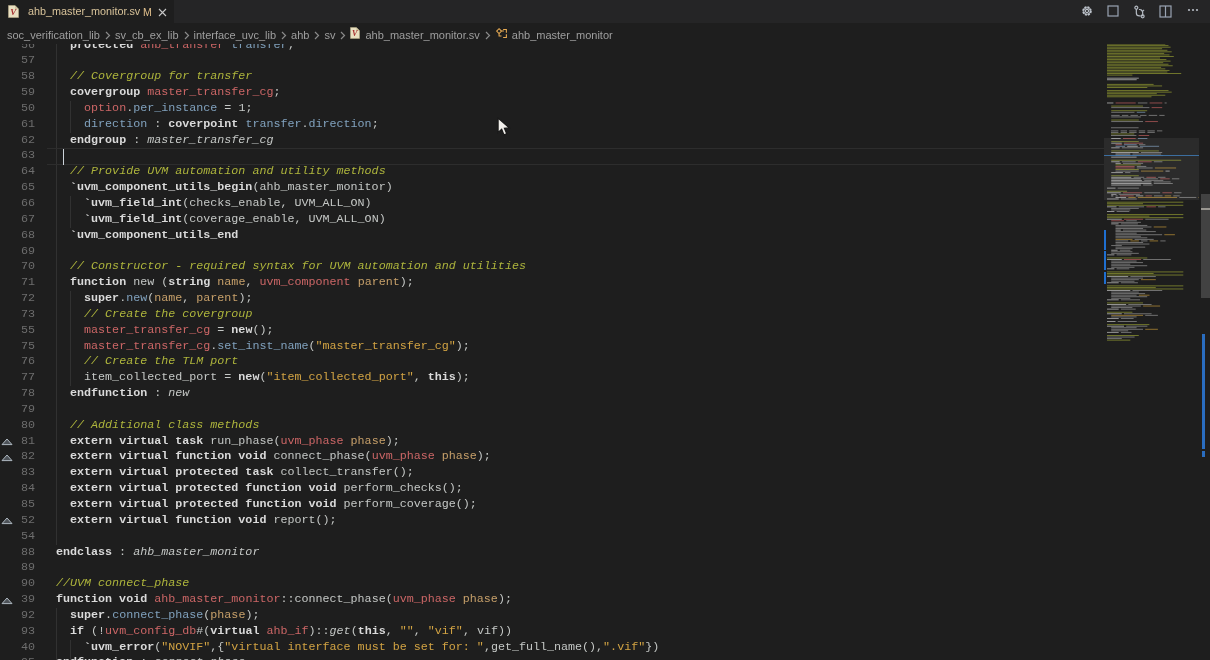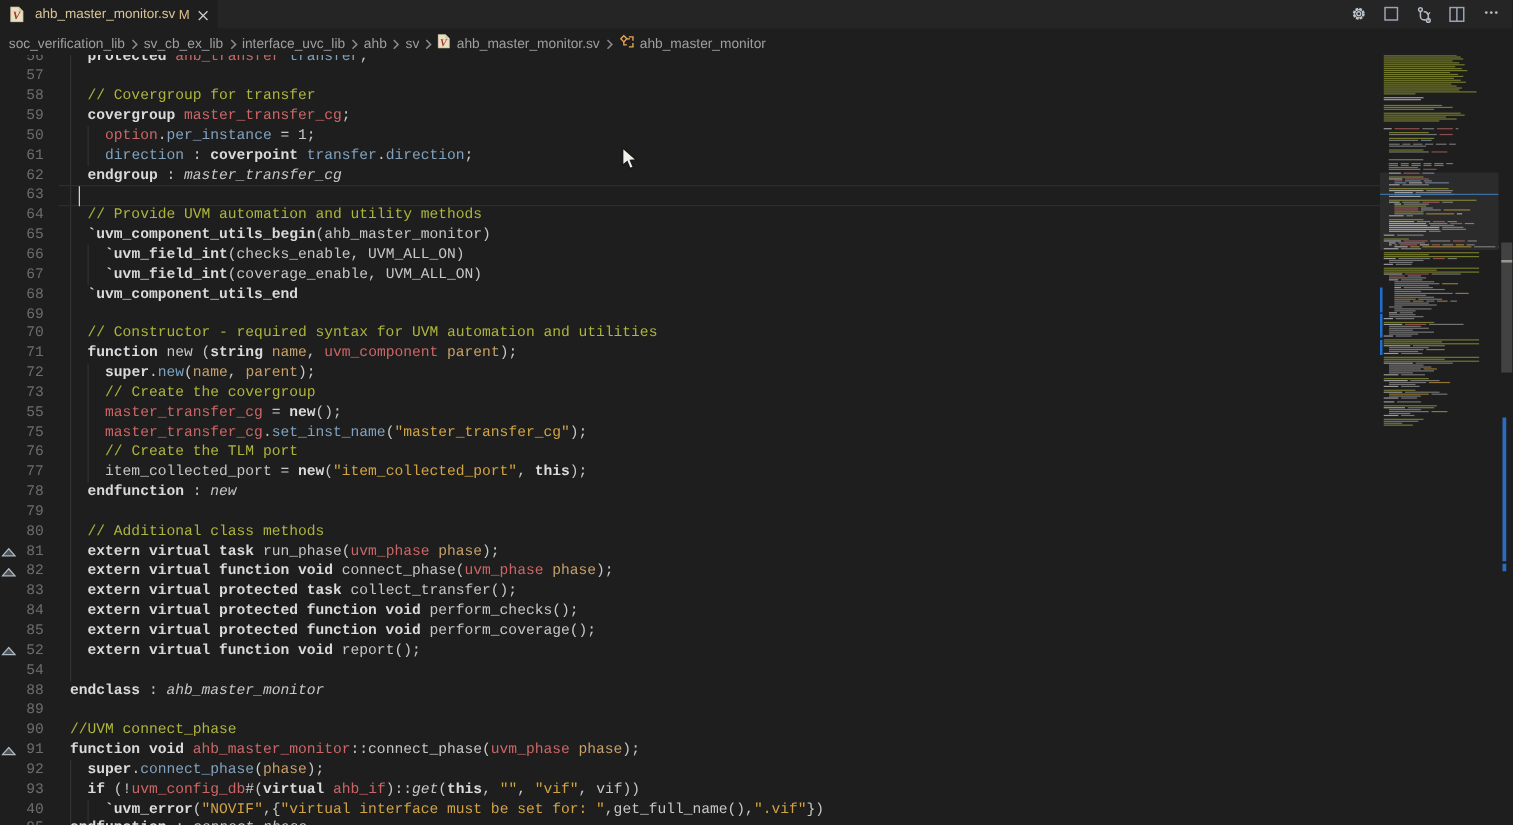--- a/index.html
+++ b/index.html
@@ -15,21 +15,21 @@
   font-family:"Liberation Mono",monospace; font-size:11.7px; line-height:15.85px; color:#6d6d6d; }
 #code { position:absolute; left:56px; top:37.55px;
   font-family:"Liberation Mono",monospace; font-size:11.7px; line-height:15.85px; color:#c5c8c6; white-space:pre; }
 .cl { height:15.85px; }
 .gl { height:15.85px; }
 .k { color:#dadada; font-weight:bold; }
 .t { color:#cc6666; font-weight:normal; }
 .v { color:#81a2be; }
 .p { color:#c7a06a; }
 .s { color:#d2a343; }
-.c { color:#aeb53c; }
+.c { color:#aeb53c; font-style:italic; }
 .i { color:#c5c8c6; font-style:italic; }
 .ig { position:absolute; width:1px; background:#313131; }
 .curline { position:absolute; left:47px; width:1057px; height:1px; background:#2d2d2d; }
 #caret { position:absolute; left:62.5px; top:148.50px; width:1.8px; height:16.2px; background:#ccd3da; }
 .tri { position:absolute; left:1px; }
 #minimap { position:absolute; left:1104px; top:0; width:95px; height:660px; }
 #mmslider { position:absolute; left:1104px; top:138px; width:95px; height:62px; background:rgba(255,255,255,0.06); }
 #mmline { position:absolute; left:1104px; top:154.5px; width:95px; height:1.5px; background:rgba(62,118,172,0.9); }
 .mmgit { position:absolute; left:1104px; width:2.4px; background:#1f6fd0; }
 #sbtrack { position:absolute; left:1199px; top:0px; width:11px; height:660px; background:#1e1e1e; }
@@ -77,21 +77,21 @@
       <div class="gl">81</div>
       <div class="gl">82</div>
       <div class="gl">83</div>
       <div class="gl">84</div>
       <div class="gl">85</div>
       <div class="gl">52</div>
       <div class="gl">54</div>
       <div class="gl">88</div>
       <div class="gl">89</div>
       <div class="gl">90</div>
-      <div class="gl">91</div>
+      <div class="gl">39</div>
       <div class="gl">92</div>
       <div class="gl">93</div>
       <div class="gl">40</div>
       <div class="gl">95</div>
     </div>
   <div id="code"><div class="cl">  <span class="k">protected</span> <span class="t">ahb_transfer</span> <span class="v">transfer</span>;</div><div class="cl"></div><div class="cl">  <span class="c">// Covergroup for transfer</span></div><div class="cl">  <span class="k">covergroup</span> <span class="t">master_transfer_cg</span>;</div><div class="cl">    <span class="t">option</span>.<span class="v">per_instance</span> = 1;</div><div class="cl">    <span class="v">direction</span> : <span class="k">coverpoint</span> <span class="v">transfer</span>.<span class="v">direction</span>;</div><div class="cl">  <span class="k">endgroup</span> : <span class="i">master_transfer_cg</span></div><div class="cl"></div><div class="cl">  <span class="c">// Provide UVM automation and utility methods</span></div><div class="cl">  <span class="k">`uvm_component_utils_begin</span>(ahb_master_monitor)</div><div class="cl">    <span class="k">`uvm_field_int</span>(checks_enable, UVM_ALL_ON)</div><div class="cl">    <span class="k">`uvm_field_int</span>(coverage_enable, UVM_ALL_ON)</div><div class="cl">  <span class="k">`uvm_component_utils_end</span></div><div class="cl"></div><div class="cl">  <span class="c">// Constructor - required syntax for UVM automation and utilities</span></div><div class="cl">  <span class="k">function</span> new (<span class="k">string</span> <span class="p">name</span>, <span class="t">uvm_component</span> <span class="p">parent</span>);</div><div class="cl">    <span class="k">super</span>.<span class="v">new</span>(<span class="p">name</span>, <span class="p">parent</span>);</div><div class="cl">    <span class="c">// Create the covergroup</span></div><div class="cl">    <span class="t">master_transfer_cg</span> = <span class="k">new</span>();</div><div class="cl">    <span class="t">master_transfer_cg</span>.<span class="v">set_inst_name</span>(<span class="s">"master_transfer_cg"</span>);</div><div class="cl">    <span class="c">// Create the TLM port</span></div><div class="cl">    item_collected_port = <span class="k">new</span>(<span class="s">"item_collected_port"</span>, <span class="k">this</span>);</div><div class="cl">  <span class="k">endfunction</span> : <span class="i">new</span></div><div class="cl"></div><div class="cl">  <span class="c">// Additional class methods</span></div><div class="cl">  <span class="k">extern virtual task</span> run_phase(<span class="t">uvm_phase</span> <span class="p">phase</span>);</div><div class="cl">  <span class="k">extern virtual function void</span> connect_phase(<span class="t">uvm_phase</span> <span class="p">phase</span>);</div><div class="cl">  <span class="k">extern virtual protected task</span> collect_transfer();</div><div class="cl">  <span class="k">extern virtual protected function void</span> perform_checks();</div><div class="cl">  <span class="k">extern virtual protected function void</span> perform_coverage();</div><div class="cl">  <span class="k">extern virtual function void</span> report();</div><div class="cl"></div><div class="cl"><span class="k">endclass</span> : <span class="i">ahb_master_monitor</span></div><div class="cl"></div><div class="cl"><span class="c">//UVM connect_phase</span></div><div class="cl"><span class="k">function void</span> <span class="t">ahb_master_monitor</span>::connect_phase(<span class="t">uvm_phase</span> <span class="p">phase</span>);</div><div class="cl">  <span class="k">super</span>.<span class="v">connect_phase</span>(<span class="p">phase</span>);</div><div class="cl">  <span class="k">if</span> (!<span class="t">uvm_config_db</span>#(<span class="k">virtual</span> <span class="t">ahb_if</span>)::<span class="i">get</span>(<span class="k">this</span>, <span class="s">""</span>, <span class="s">"vif"</span>, vif))</div><div class="cl">    <span class="k">`uvm_error</span>(<span class="s">"NOVIF"</span>,{<span class="s">"virtual interface must be set for: "</span>,get_full_name(),<span class="s">".vif"</span>})</div><div class="cl"><span class="k">endfunction</span> : <span class="i">connect_phase</span></div></div>
   <div id="caret"></div>
   <svg class="tri" style="top:438.0px" width="12" height="8" viewBox="0 0 12 8">
       <path d="M6 1 L11 6.6 L1 6.6 Z" fill="#4d5258" stroke="#aeb8c0" stroke-width="1"></path>
     </svg>

